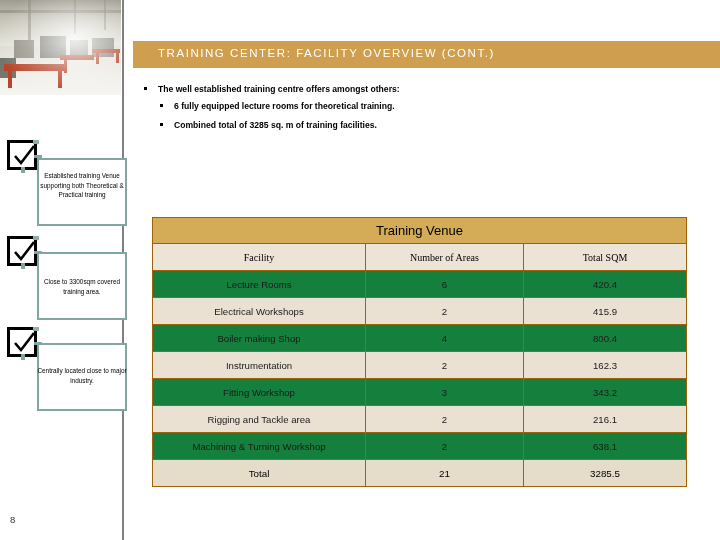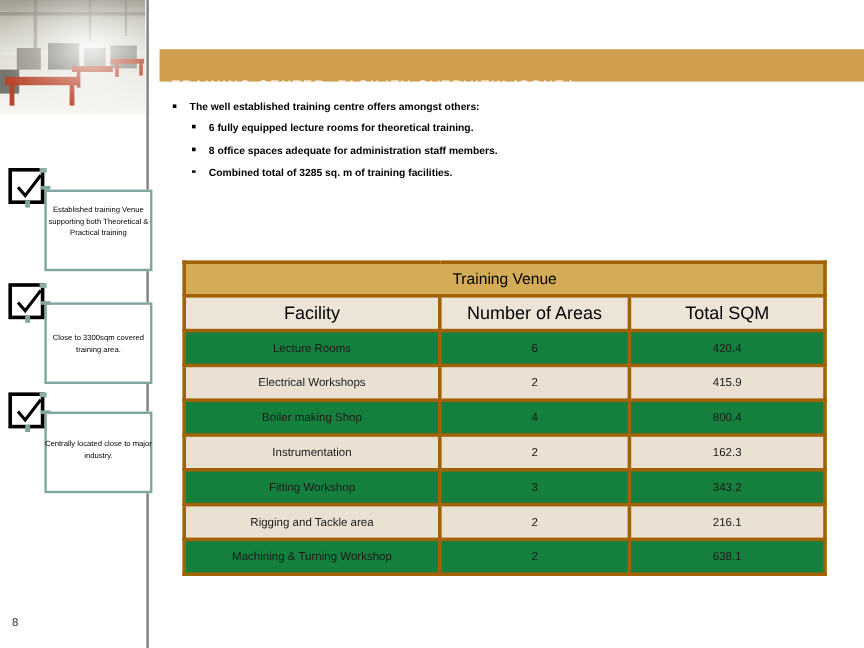--- a/index.html
+++ b/index.html
@@ -57,27 +57,26 @@
     position:absolute;left:122px;top:0;width:2px;height:540px;
     background:#808080;
   }
 
   
   .titlebar{
     position:absolute;left:133px;top:41px;width:587px;height:27px;
     background:#cf9f4f;
   }
   .titlebar .ttext{
-    position:absolute;left:10px;top:6px;
+    position:absolute;left:25px;top:6px;
     color:#ffffff;
     font-size:11.5px;
     letter-spacing:1.55px;
     font-family:"Liberation Sans", sans-serif;
     white-space:nowrap;
-    margin-top:19px;
   }
 
   
   .bullets{position:absolute;left:140px;top:84px;width:560px;font-weight:bold;}
   .b-l1{position:relative;padding-left:18px;font-size:8.6px;color:#000;margin-bottom:7px;line-height:1.2;}
   .b-l1 .dot{position:absolute;left:4px;top:3px;width:2.5px;height:2.5px;background:#000;}
   .b-l2{position:relative;padding-left:34px;font-size:8.6px;color:#000;margin-bottom:8.5px;line-height:1.2;}
   .b-l2 .dot{position:absolute;left:20px;top:3px;width:2.5px;height:2.5px;background:#000;}
 
   
@@ -119,40 +118,41 @@
   #co2 .chk{left:7px;top:236px;}
   
   #co3 .box{left:37px;top:343px;width:90px;height:68px;}
   #co3 .boxtext{left:37px;top:366px;width:90px;}
   #co3 .chk{left:7px;top:327px;}
 
   
   .tablewrap{position:absolute;left:152px;top:217px;width:534px;}
   table.venue{border-collapse:collapse;width:534px;table-layout:fixed;}
   table.venue td,table.venue th{
-    border:3px solid #a16207;
+    border:1px solid #a16207;
     padding:0;
     text-align:center;
     vertical-align:middle;
     font-weight:normal;
   }
   .vhead{
     background:#d4ab56;
     color:#000;
     font-size:13px;
     font-weight:bold;
     height:25px;
     font-family:"Liberation Sans", sans-serif;
   }
   .chead{
     background:#ede4d8;
     color:#000;
-    font-size:15px;
+    font-size:10px;
     font-weight:bold;
     height:26px;
+    font-family:Liberation Serif, serif;
   }
   .rowA{background:#15803d;}
   .rowB{background:#ebe1d3;}
   .datacell{height:26px;font-size:9.6px;color:#1a1a1a;}
   .totalrow td{background:#e6dcca;font-weight:bold;font-size:9.8px;color:#000;height:26px;}
   .col-fac{width:213px;}
   .col-num{width:158px;}
   .col-sqm{width:163px;}
 
   
@@ -200,24 +200,20 @@
     <div class="b-l1">
       <span class="dot"></span>
       <span>The well established training centre offers amongst others:</span>
     </div>
     <div class="b-l2">
       <span class="dot"></span>
       <span>6 fully equipped lecture rooms for theoretical training.</span>
     </div>
     <div class="b-l2">
       <span class="dot"></span>
-      <span>8 office spaces adequate for administration staff members.</span>
-    </div>
-    <div class="b-l2">
-      <span class="dot"></span>
       <span>Combined total of 3285 sq. m of training facilities.</span>
     </div>
   </div>
 
   <div class="callout" id="co1">
     <div class="box"></div>
     <div class="boxtext">Established training Venue supporting both Theoretical &amp; Practical training</div>
     <div class="chk">
       <svg width="24" height="24" viewBox="0 0 24 24">
           <path d="M3 12 L9 19 L22 2" stroke="#000" stroke-width="2.6" fill="none"></path>
@@ -298,19 +294,24 @@
       <tr class="rowB">
         <td class="datacell">Rigging and Tackle area</td>
         <td class="datacell">2</td>
         <td class="datacell">216.1</td>
       </tr>
       <tr class="rowA">
         <td class="datacell">Machining &amp; Turning Workshop</td>
         <td class="datacell">2</td>
         <td class="datacell">638.1</td>
       </tr>
+      <tr class="totalrow">
+        <td>Total</td>
+        <td>21</td>
+        <td>3285.5</td>
+      </tr>
     </tbody>
       </table>
   </div>
 
   <div class="pagenum">8</div>
 
 </div>
 
 </body></html>

